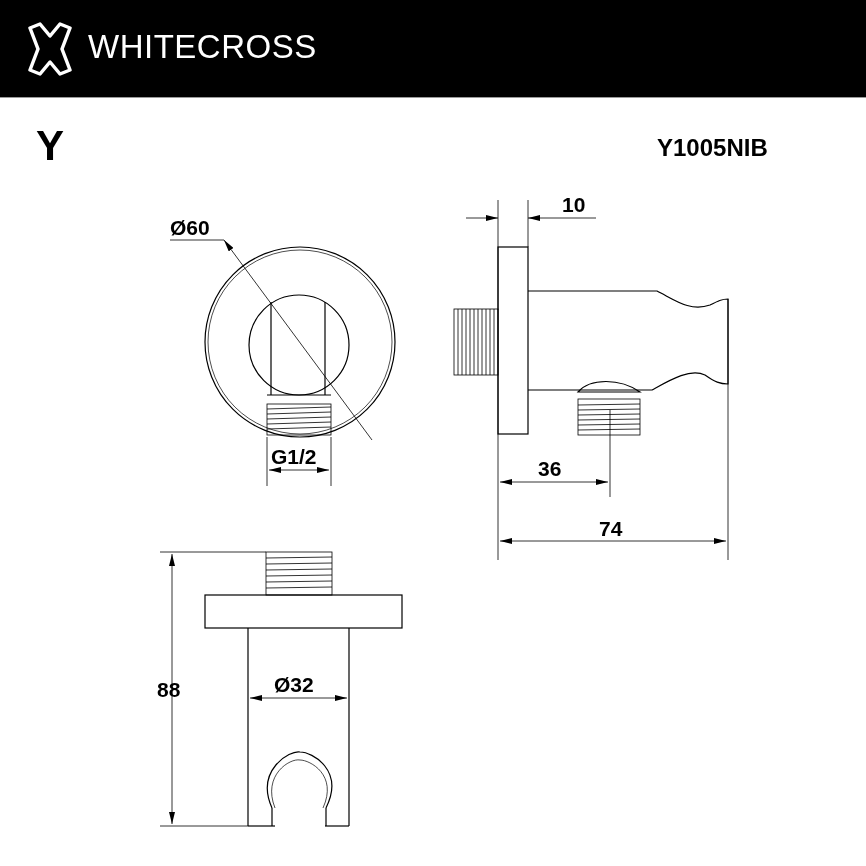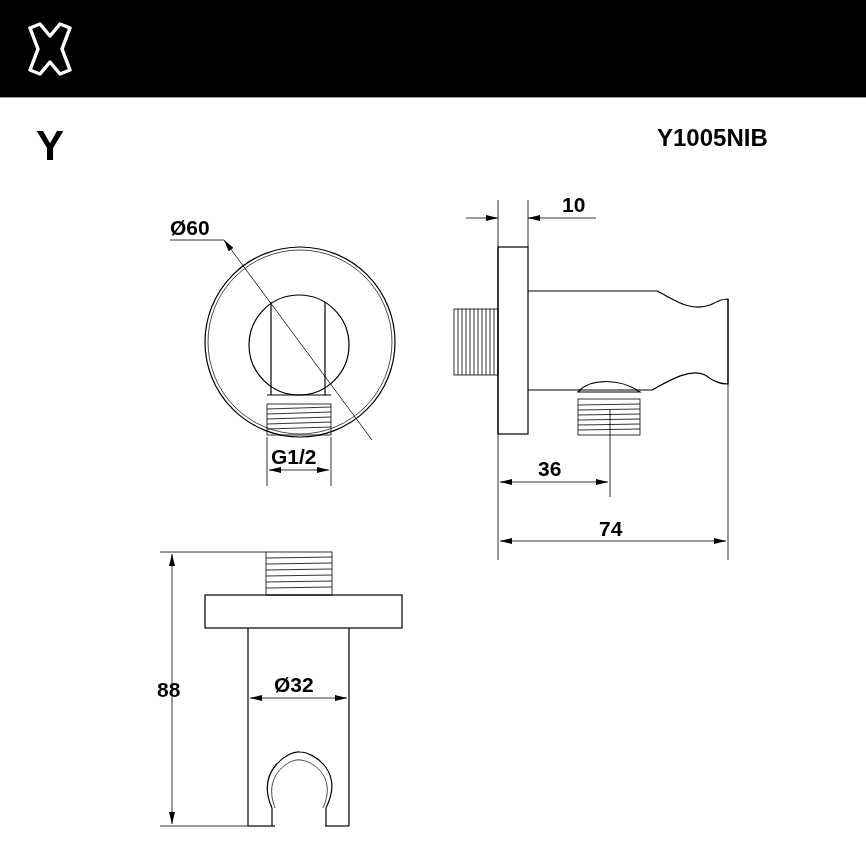--- a/index.html
+++ b/index.html
@@ -1,31 +1,32 @@
 <!DOCTYPE html>
 <html><head>
 <meta charset="utf-8">
 <style>
   html, body { margin: 0; padding: 0; background: #ffffff; }
   body { width: 866px; height: 866px; position: relative; overflow: hidden; font-family: "Liberation Sans", sans-serif; }
   .header { position: absolute; left: 0; top: 0; width: 866px; height: 97px; background: #000000; border-bottom: 1px solid #9a9a9a; }
   .logo-icon { position: absolute; left: 22px; top: 22px; width: 56px; height: 54px; }
   .brand { position: absolute; left: 88px; top: 28px; color: #ffffff; font-size: 33px; letter-spacing: 0.5px; font-family: "Liberation Sans", sans-serif; }
   .series { position: absolute; left: 36px; top: 122px; font-size: 42px; font-weight: bold; color: #000; }
-  .model { position: absolute; left: 657px; top: 124px; font-size: 24px; font-weight: bold; color: #000; }
+  .model { position: absolute; left: 657px; top: 134px; font-size: 24px; font-weight: bold; color: #000; }
   svg.drawing { position: absolute; left: 0; top: 0; }
   .dim { font-family: "Liberation Sans", sans-serif; font-weight: bold; font-size: 21px; fill: #000; }
 </style>
 </head>
 <body>
 
 <div class="header">
   <svg class="logo-icon" viewBox="0 0 56 54">
     <path d="M8 6 L18 2 L28 14 L38 2 L48 6 L40 27 L48 48 L38 52 L28 40 L18 52 L8 48 L16 27 Z" fill="none" stroke="#fff" stroke-width="3.5" stroke-linejoin="round"></path>
   </svg>
+  <div class="brand">WHITECROSS</div>
 </div>
 
 <div class="series">Y</div>
 <div class="model">Y1005NIB</div>
 
 <svg class="drawing" width="866" height="866" viewBox="0 0 866 866">
   <defs>
     <marker id="arr" markerWidth="12" markerHeight="6" refX="12" refY="3" orient="auto-start-reverse" markerUnits="userSpaceOnUse">
       <path d="M0,0 L12,3 L0,6 Z" fill="#000"></path>
     </marker>

